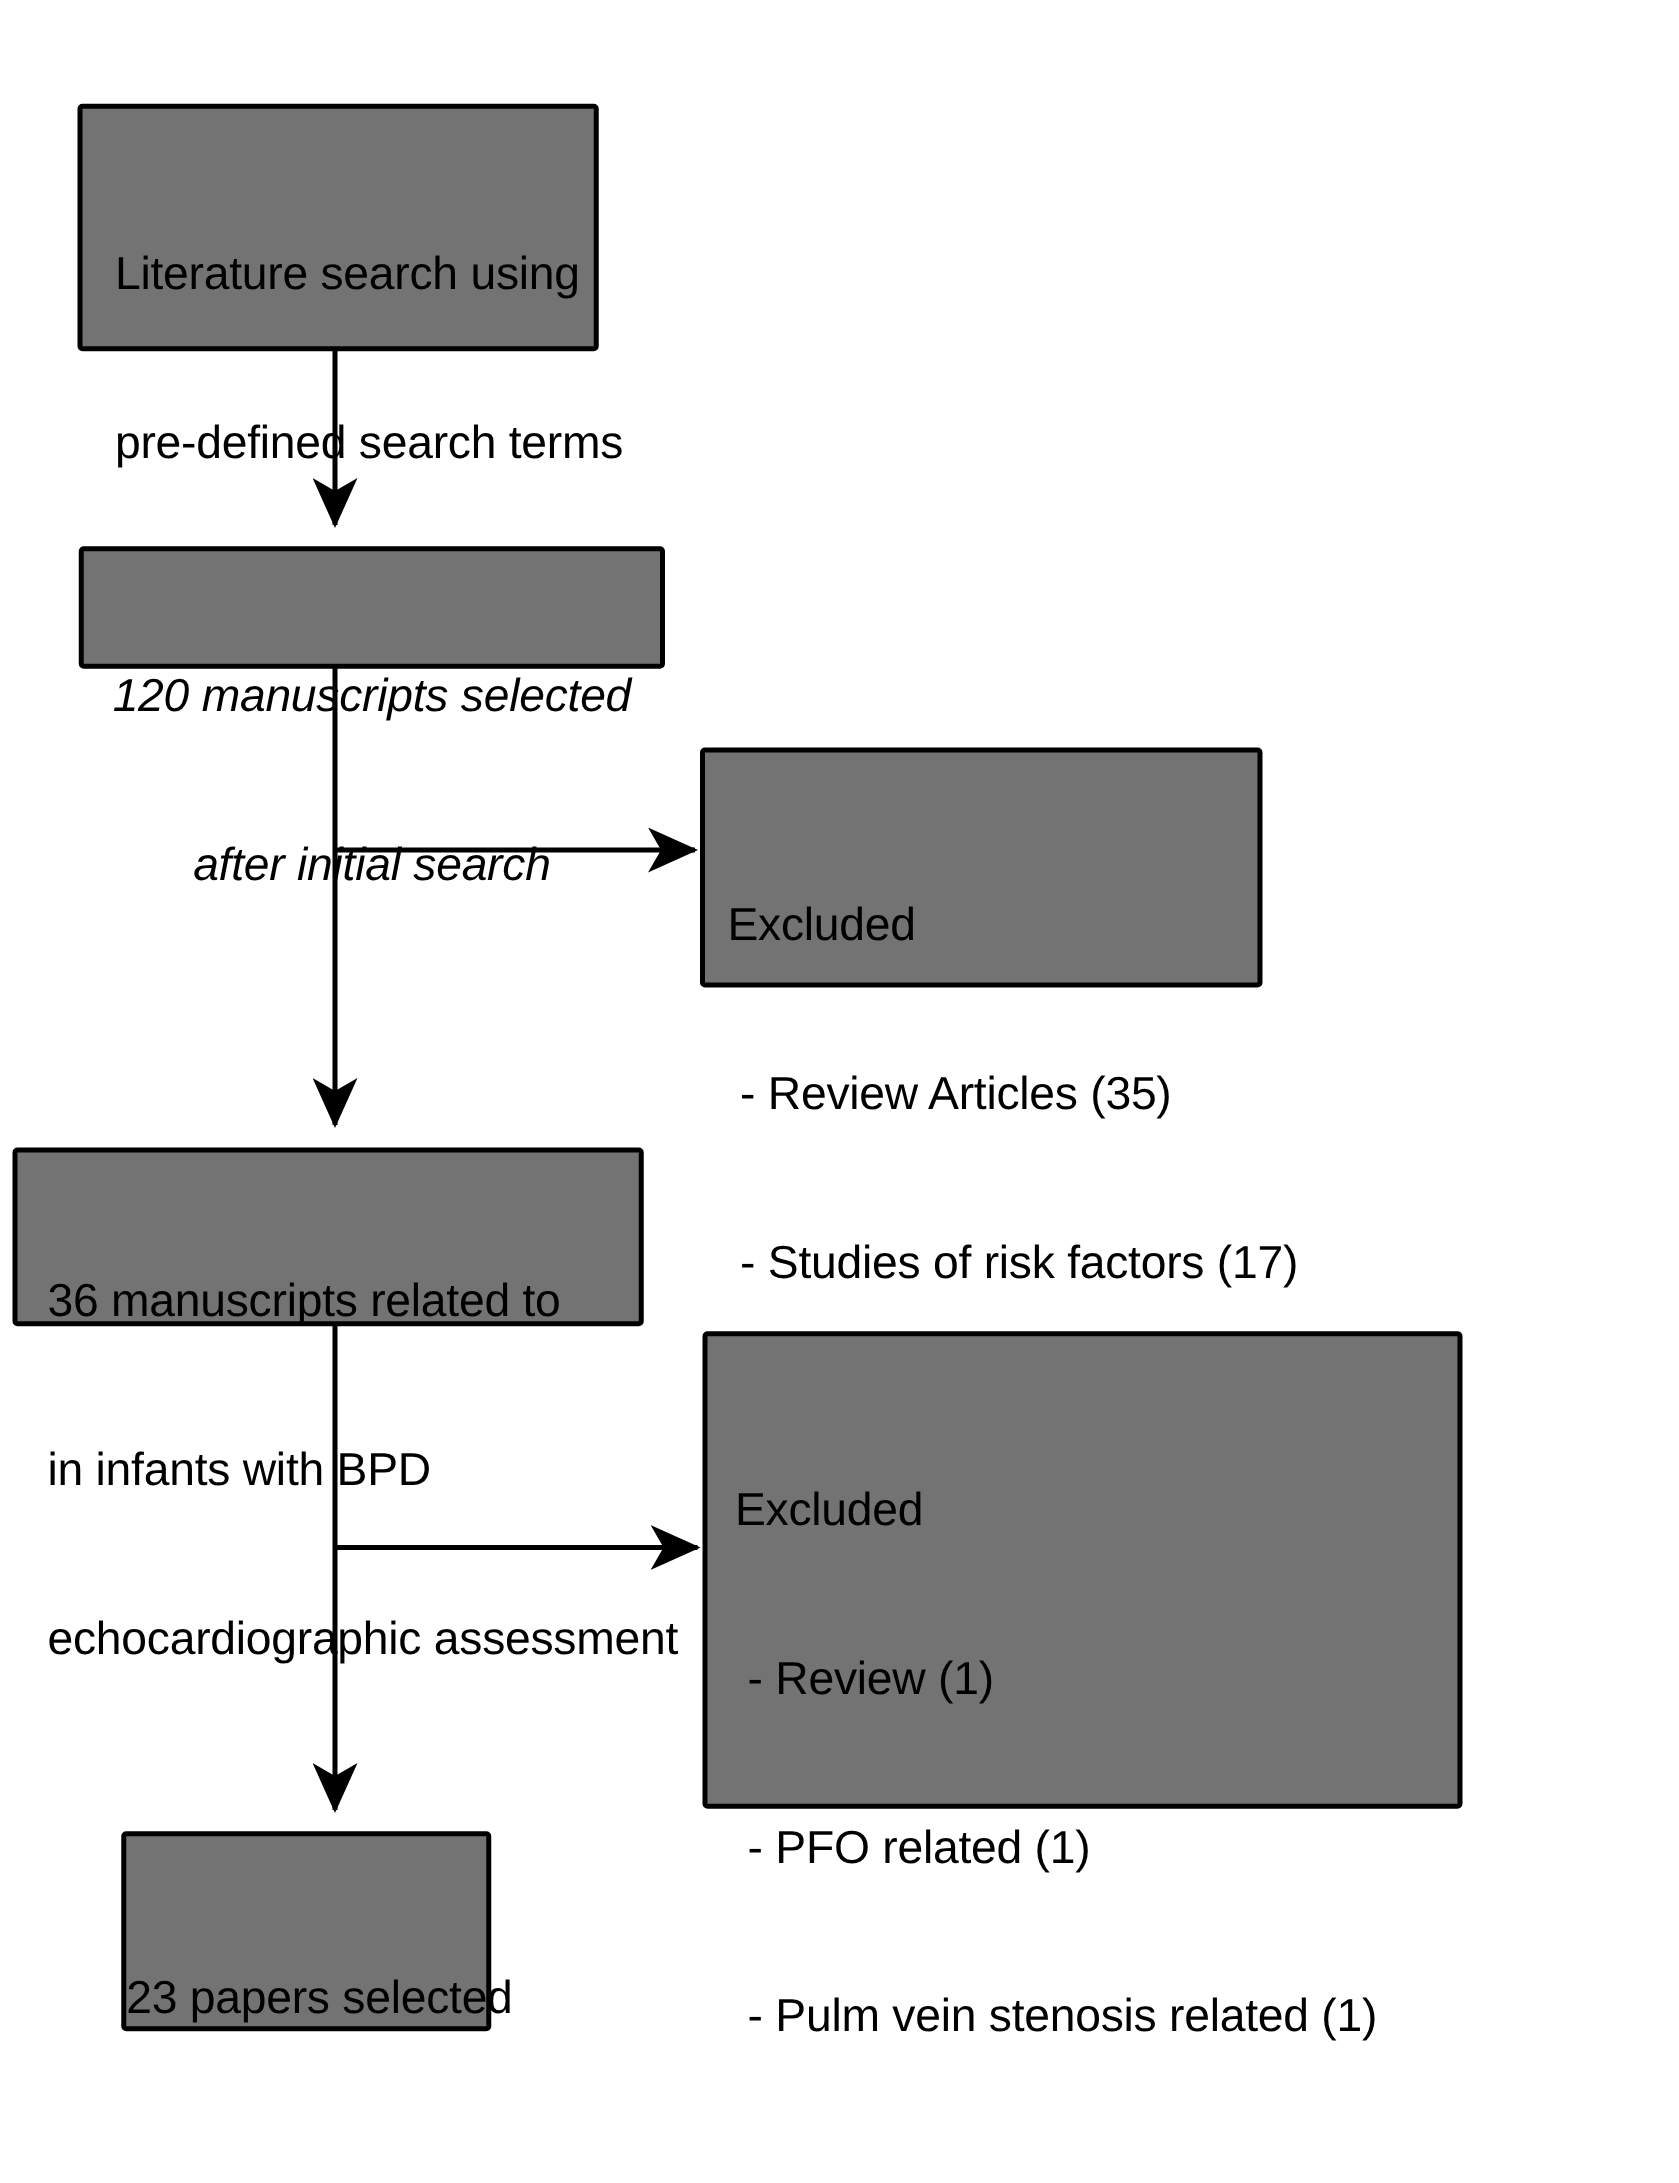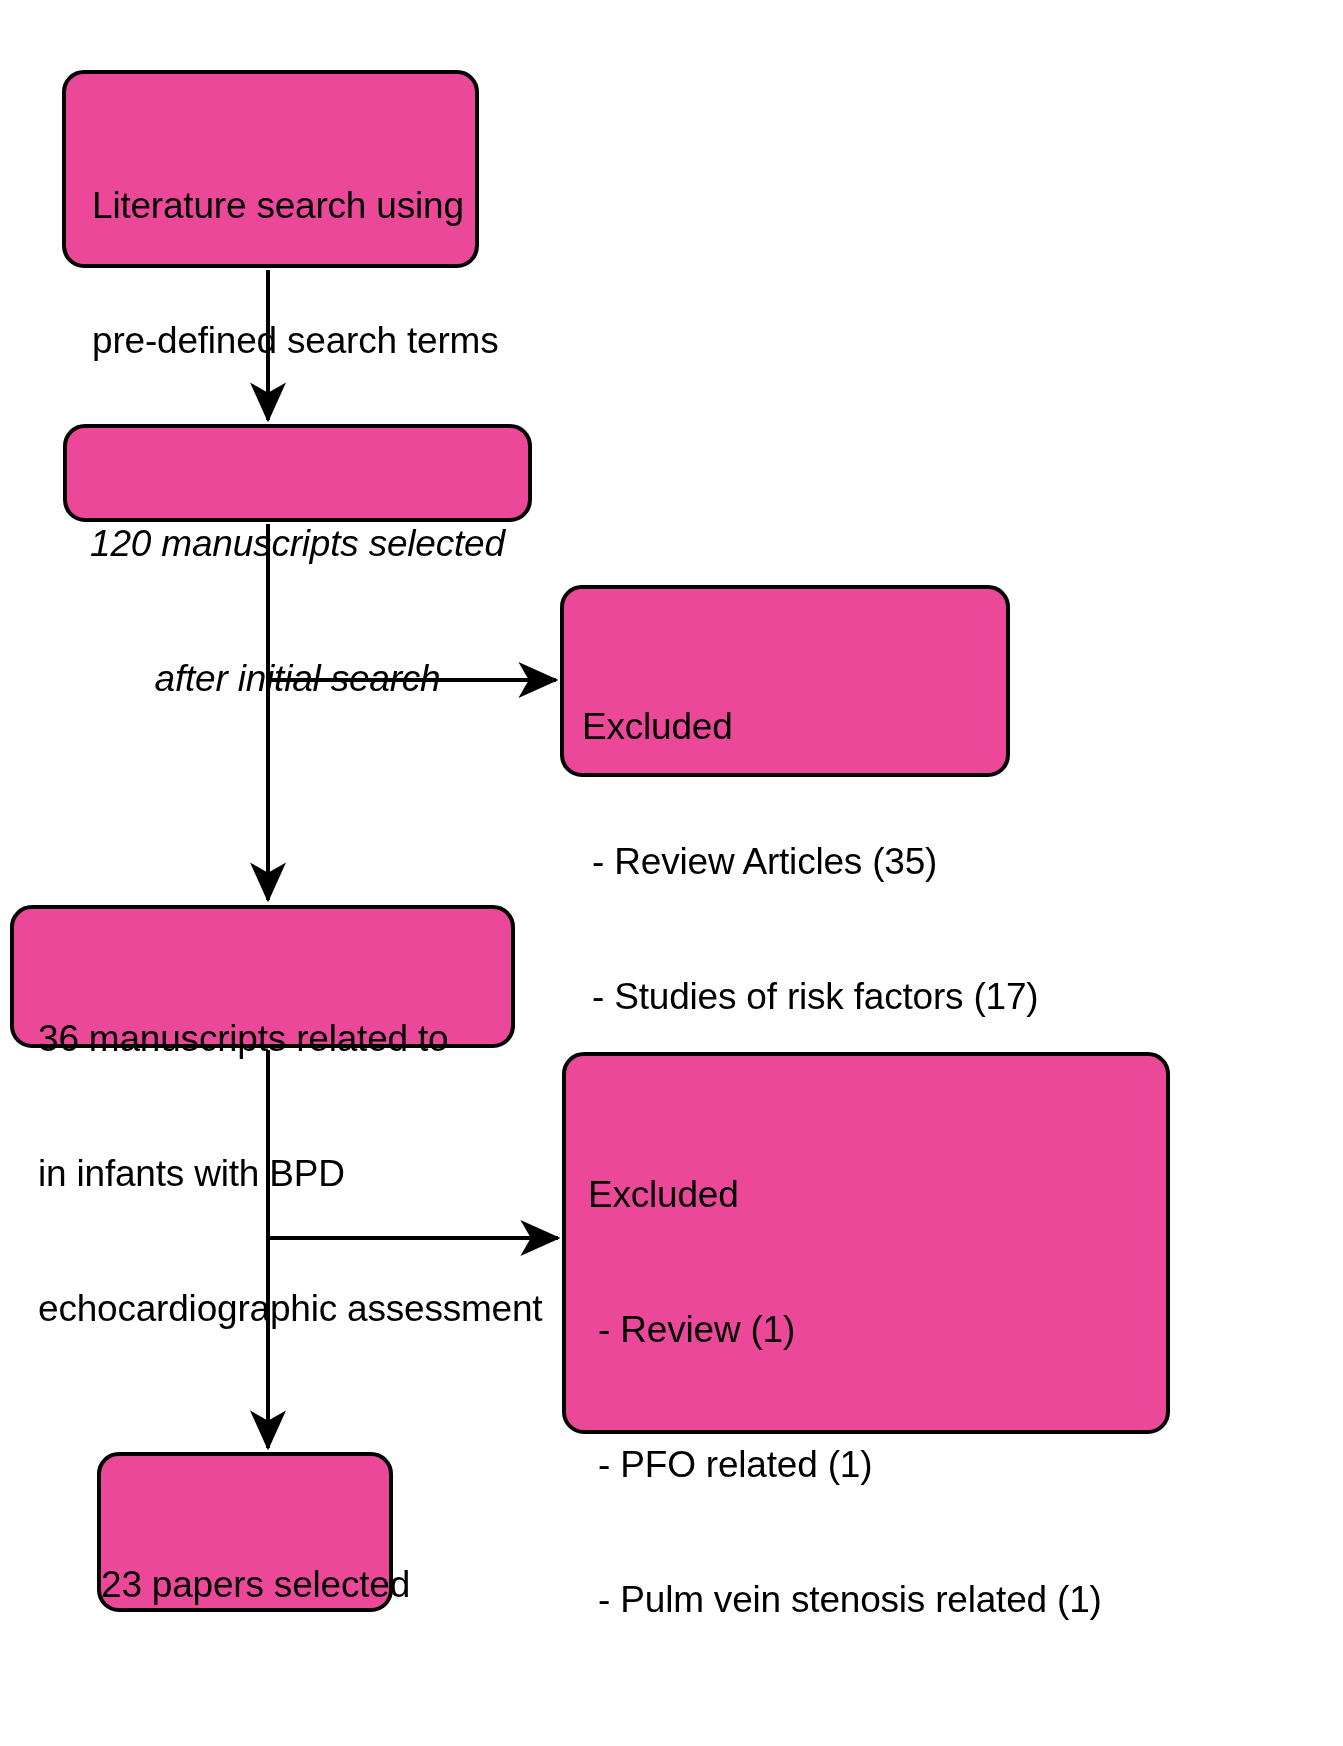--- a/index.html
+++ b/index.html
@@ -21,28 +21,29 @@
     position: absolute;
     left: 0;
     top: 0;
     width: 1343px;
     height: 1746px;
   }
   .node {
     position: absolute;
     box-sizing: border-box;
     border: 4px solid #000000;
-    border-radius: 22px;
-    background: #ec4899;
+    border-radius: 4px;
+    background: #737373;
     color: #000000;
     font-size: 37px;
     line-height: 45px;
     letter-spacing: -0.2px;
     white-space: pre;
     z-index: 2;
+    margin-top: 13px;
   }
   .node .line {
     display: block;
   }
   .node.center {
     text-align: center;
   }
   .node.left {
     text-align: left;
   }
@@ -55,21 +56,21 @@
   #node-search      { left: 62px;  top: 70px;   width: 417px;  height: 198px; }
   #node-search .node-inner { top: 19px; padding-left: 26px; }
 
   #node-selected    { left: 63px;  top: 424px;  width: 469px;  height: 98px; font-style: italic; }
   #node-selected .node-inner { top: 3px; }
 
   #node-excluded-1  { left: 560px; top: 585px;  width: 450px;  height: 192px; }
   #node-excluded-1 .node-inner { top: 25px; padding-left: 18px; }
 
   #node-related     { left: 10px;  top: 905px;  width: 505px;  height: 143px; }
-  #node-related .node-inner { top: 17px; padding-left: 24px; }
+  #node-related .node-inner { top: 6px; padding-left: 24px; }
 
   #node-excluded-2  { left: 562px; top: 1052px; width: 608px;  height: 382px; }
   #node-excluded-2 .node-inner { top: 26px; padding-left: 22px; }
 
   #node-final       { left: 97px;  top: 1452px; width: 296px;  height: 160px; }
   #node-final .node-inner { top: 16px; }
 </style>
 </head>
 <body>
 

